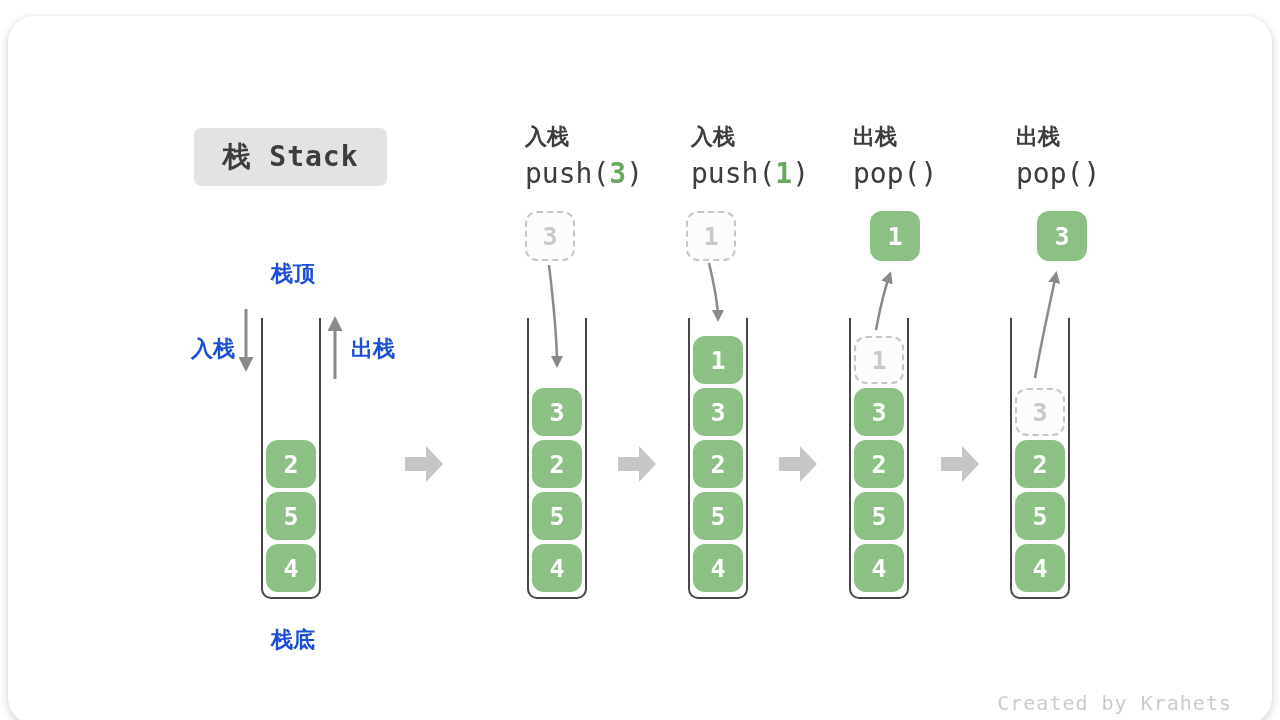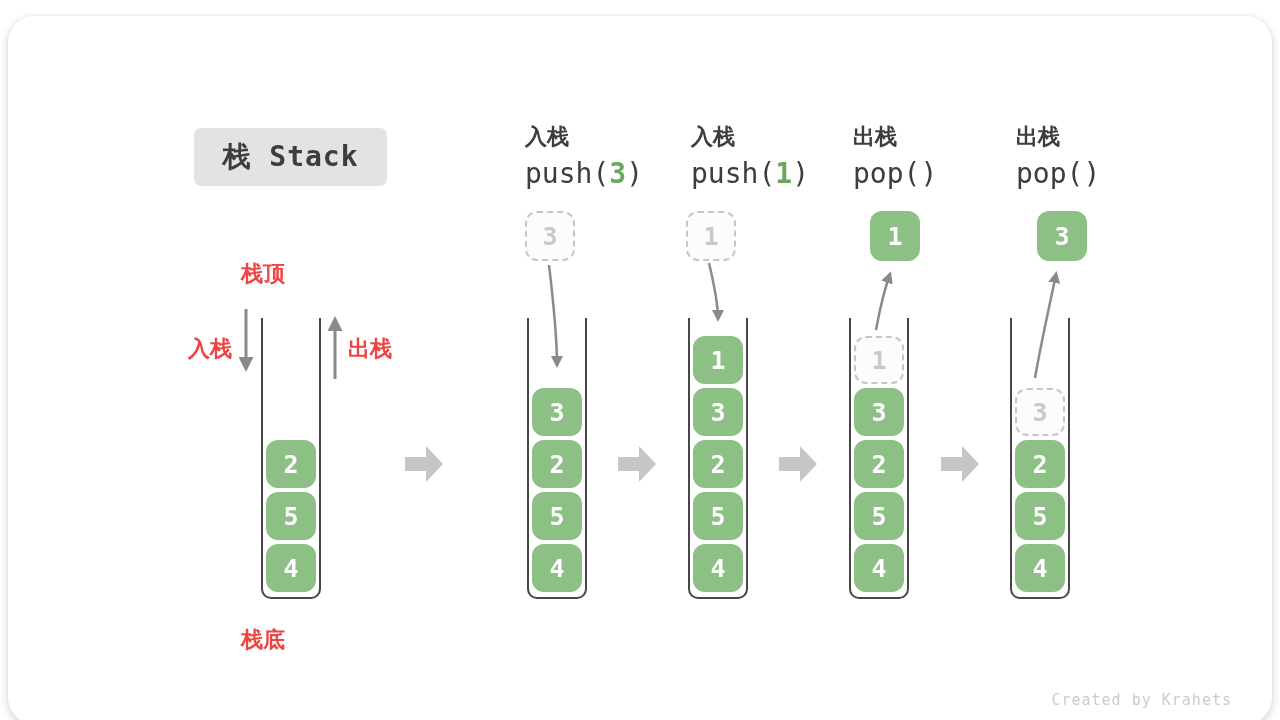--- a/index.html
+++ b/index.html
@@ -16,21 +16,21 @@
 
   .title-badge {
     left:186px; top:112px; width:193px; height:58px;
     background:#E3E3E3; border-radius:7px;
     display:flex; align-items:center; justify-content:center;
     font-family:"DejaVu Sans Mono","DejaVu Sans",monospace;
     font-weight:bold; font-size:28px; color:#3D3D3D; letter-spacing:1px;
   }
 
   .cn-label {
-    font-weight:bold; font-size:22px; color:#ef4444; text-align:left;
+    font-weight:bold; font-size:22px; color:#1d4ed8; text-align:center;
   }
 
   .stack-container {
     top:302px; width:60px; height:281px;
     border-left:2px solid #474747; border-right:2px solid #474747; border-bottom:2px solid #474747;
     border-radius:0 0 10px 10px; background:transparent;
   }
   .sc1 { left:253px; } .sc2 { left:519px; } .sc3 { left:680px; } .sc4 { left:841px; } .sc5 { left:1002px; }
 
   .cell {
@@ -52,21 +52,21 @@
 
   .op-label { top:106px; font-weight:bold; font-size:22px; color:#3D3D3D; white-space:nowrap; }
   .op-code  { top:141px; font-family:"DejaVu Sans Mono",monospace; font-size:28px; color:#3D3D3D; white-space:nowrap; }
   .op-code .arg { font-weight:bold; color:#69A85C; }
   .ox2 { left:517px; } .ox3 { left:683px; } .ox4 { left:845px; } .ox5 { left:1008px; }
 
   .arrows-svg { left:0; top:0; width:1280px; height:720px; pointer-events:none; }
 
   .watermark {
     right:40px; top:675px; width:400px; text-align:right;
-    font-family:"DejaVu Sans Mono",monospace; font-size:15px; color:#CBCBCB;
+    font-family:"DejaVu Sans Mono",monospace; font-size:20px; color:#CBCBCB;
     letter-spacing:1px;
   }
 </style>
 </head>
 <body>
 
 <div class="panel">
 
   <div class="abs title-badge">栈 Stack</div>
 

